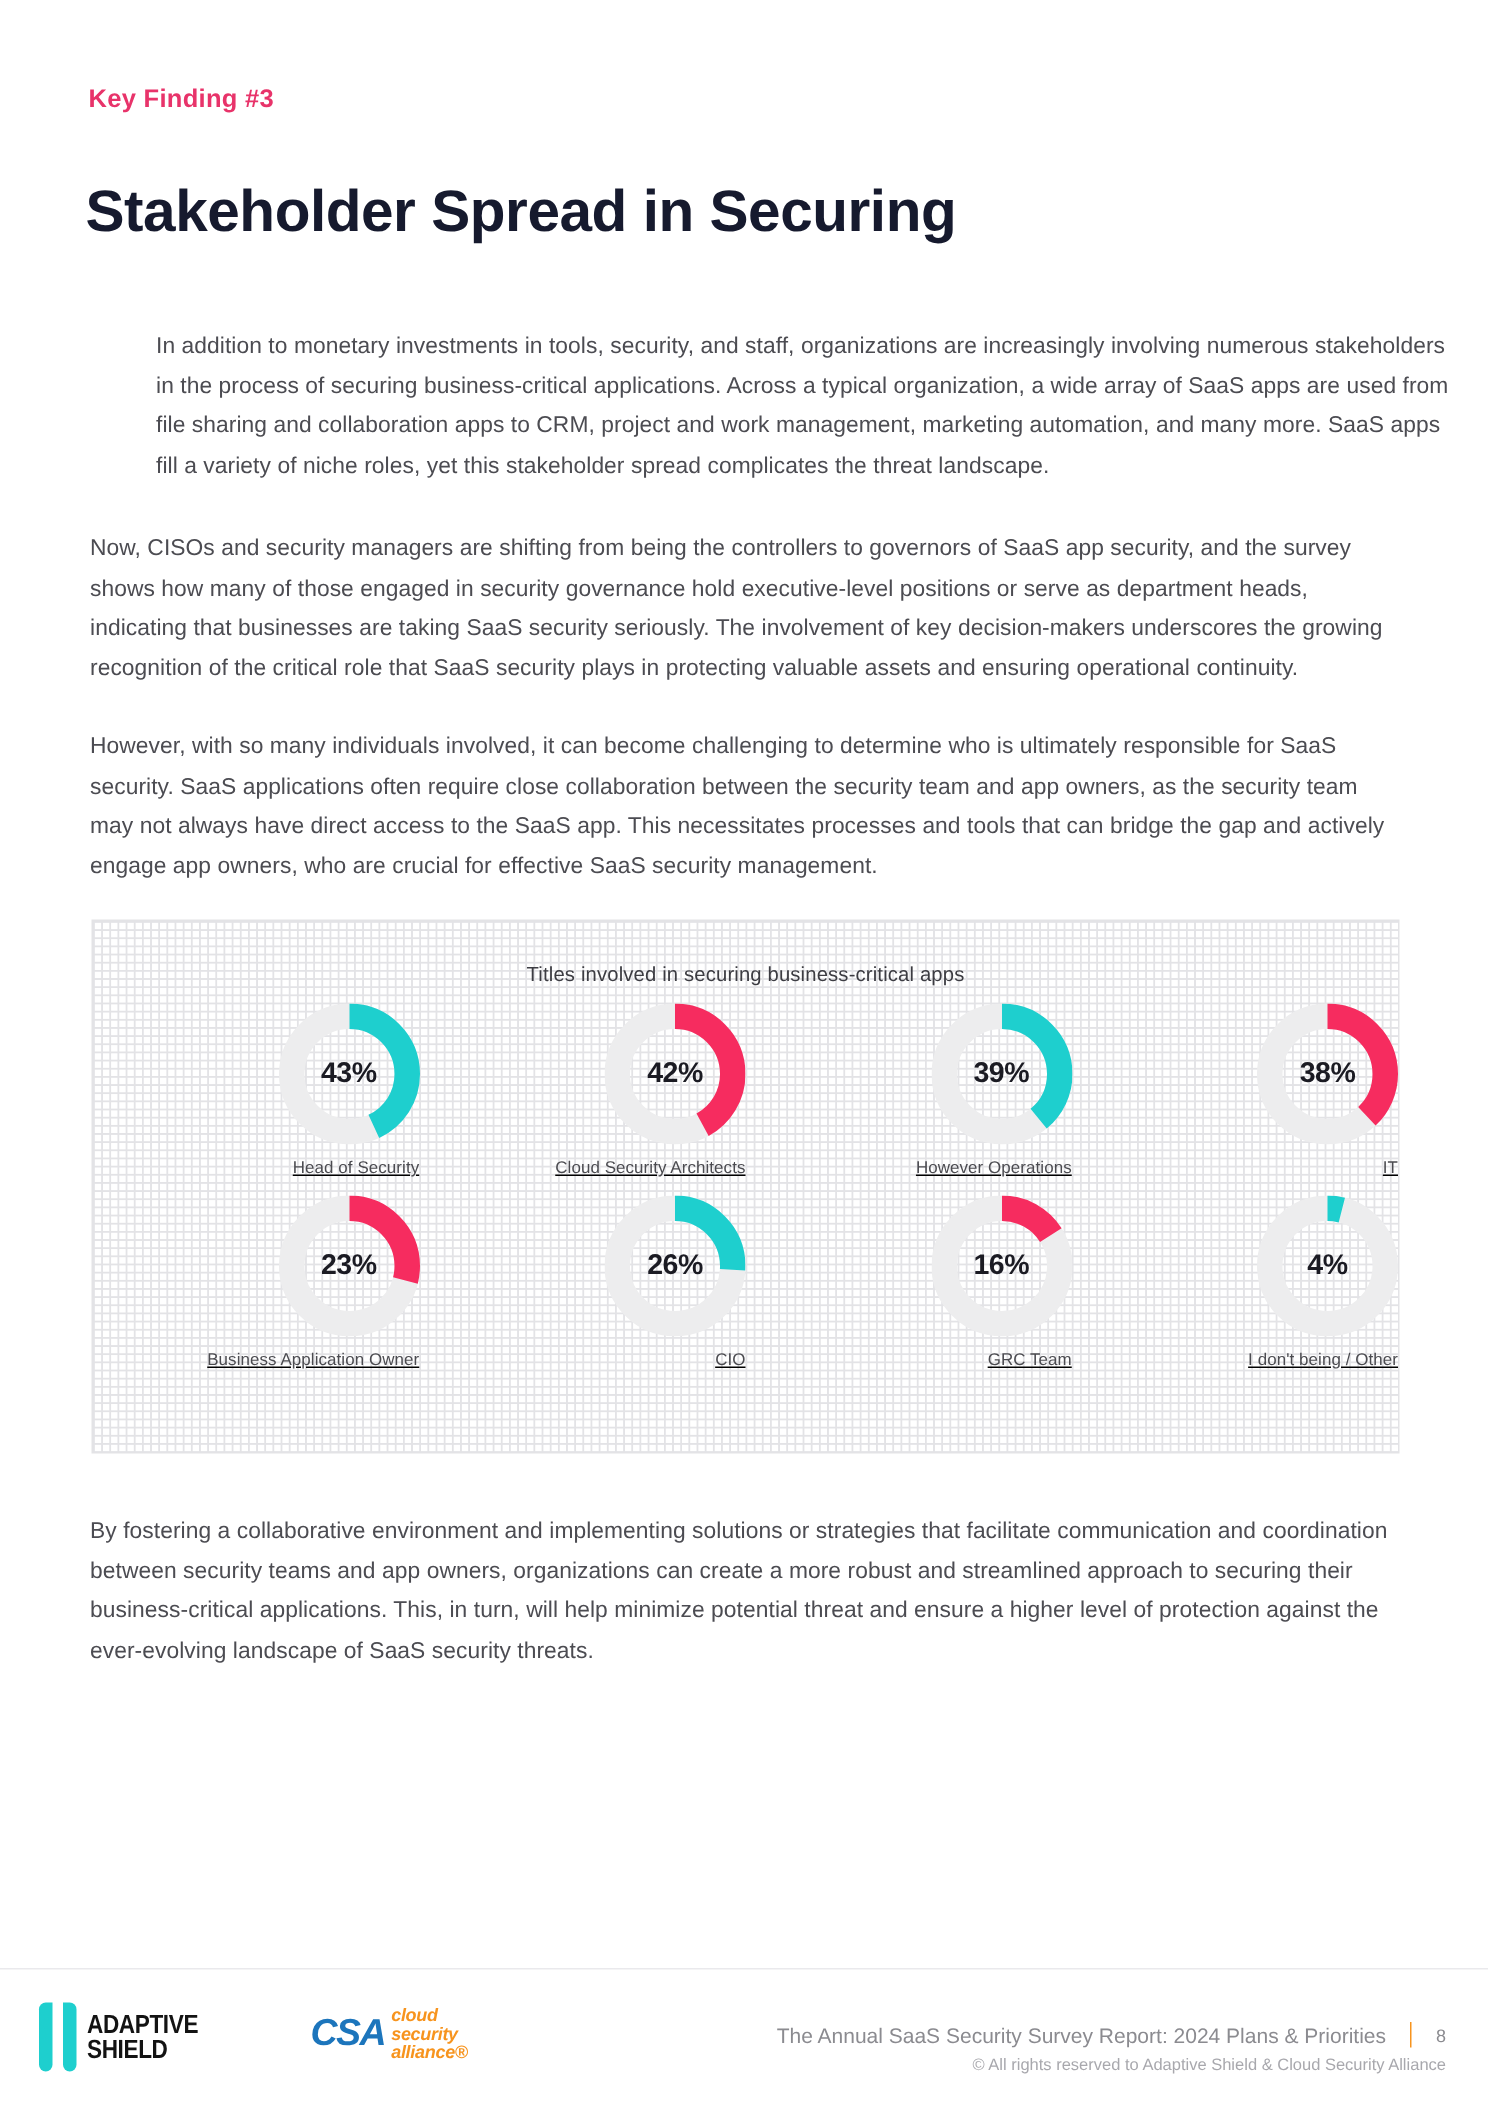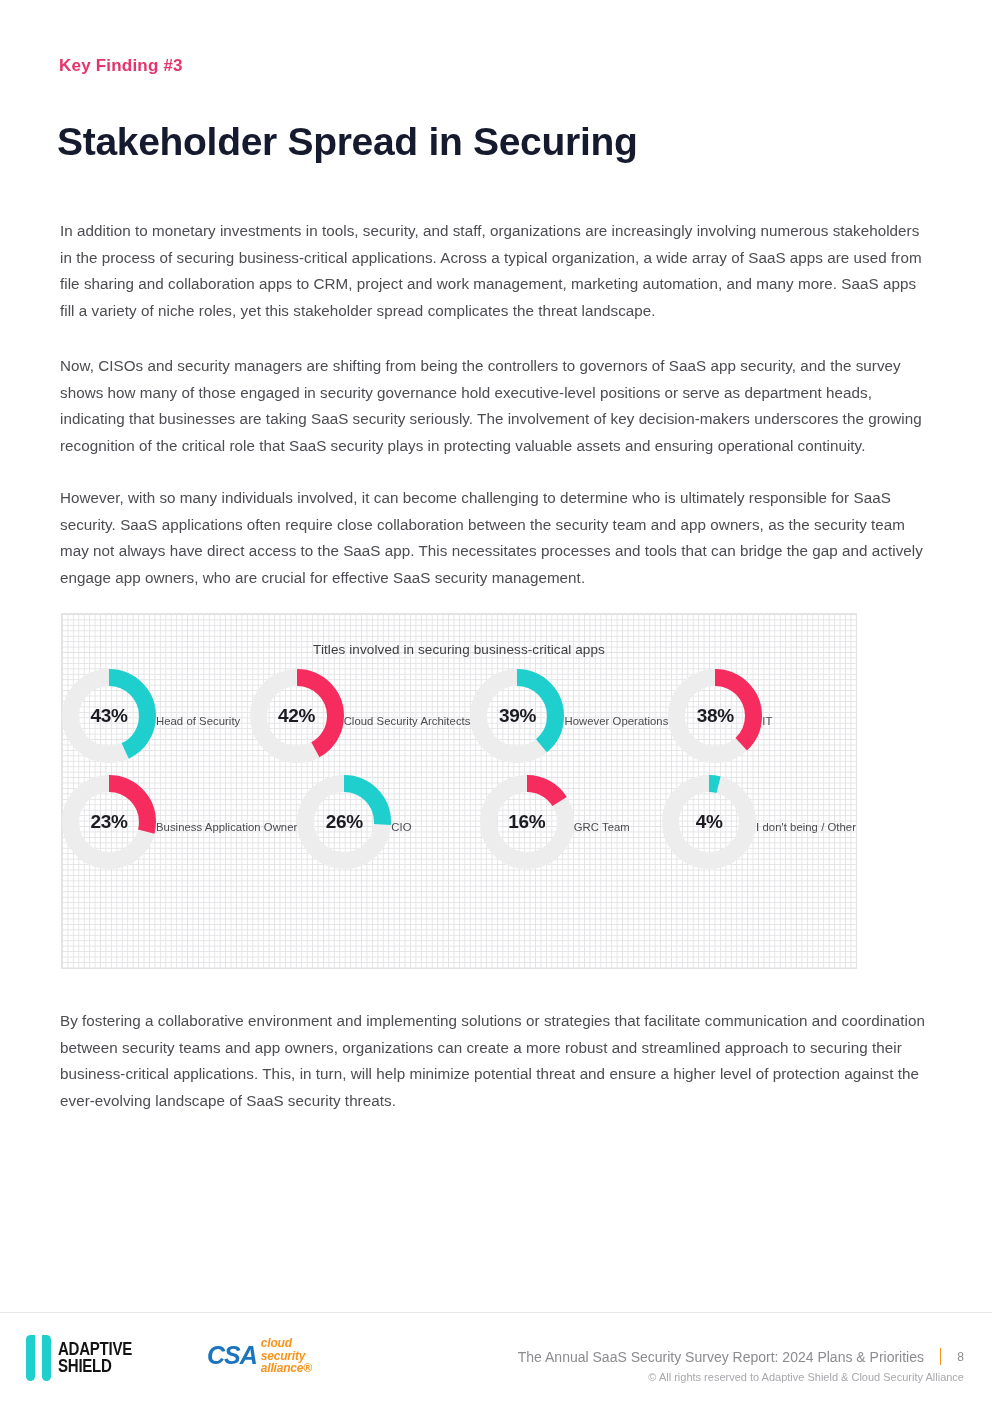--- a/index.html
+++ b/index.html
@@ -50,31 +50,31 @@
   
   .body-copy {
     position: absolute;
     left: 60px;
     width: 872px;
     font-size: 15.2px;
     line-height: 26.5px;
     color: #4C4C52;
     letter-spacing: 0.05px;
   }
-  #para-1 { top: 203px; }
+  #para-1 { top: 203px; margin-left: 44px; }
   #para-2 { top: 338px; }
   #para-3 { top: 470px; }
   #para-4 { top: 993px; }
 
   
   .chart-panel {
     position: absolute;
     left: 61px;
     top: 613px;
-    width: 796px;
+    width: 872px;
     height: 356px;
     background-color: #ffffff;
     background-image:
       linear-gradient(to right, #e3e3e6 1px, transparent 1px),
       linear-gradient(to bottom, #e3e3e6 1px, transparent 1px);
     background-size: 5.45px 5.45px;
     border: 1px solid #e3e3e6;
     box-sizing: border-box;
   }
 
@@ -97,21 +97,23 @@
   }
   .donut-row {
     display: flex;
     width: 100%;
   }
   .donut-row.row-2 { margin-top: 12px; }
 
   .donut-cell {
     flex: 1 1 0;
     display: flex;
-    align-items: center;
+    flex-direction: column;
+    align-items: flex-end;
+    text-decoration: underline;
   }
 
   .donut {
     position: relative;
     width: 94px;
     height: 94px;
   }
   .donut svg {
     display: block;
     width: 94px;

